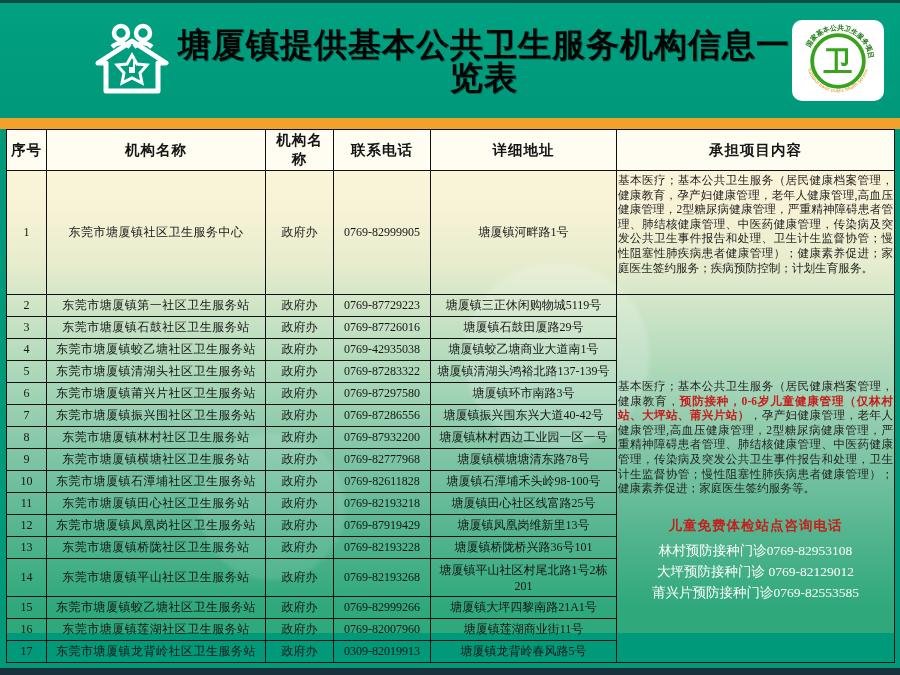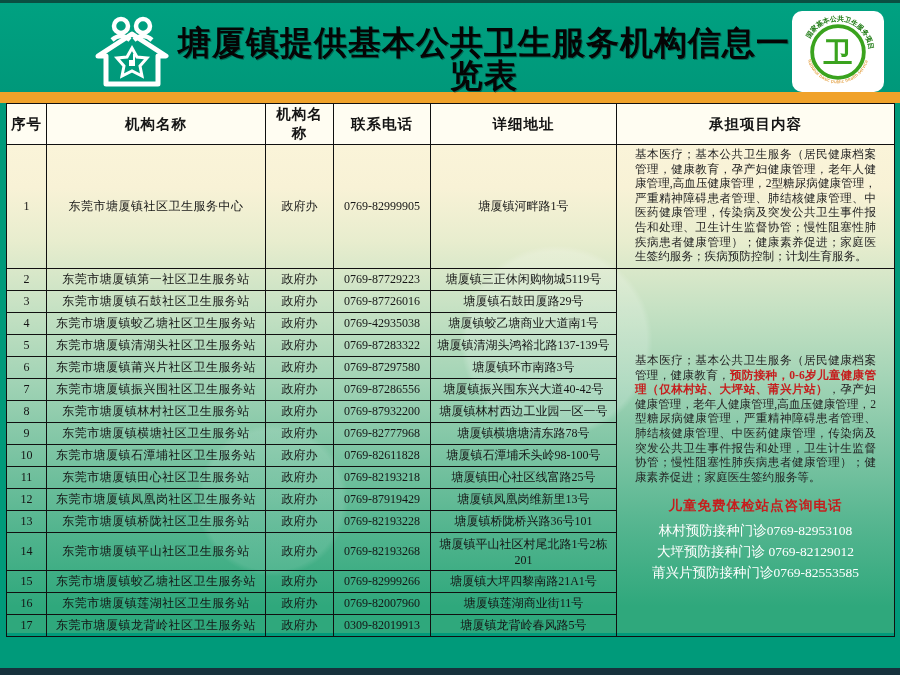--- a/index.html
+++ b/index.html
@@ -8,21 +8,21 @@
 
   .slide{
     position:relative; width:900px; height:675px;
     background:#009a7a;
     border-top:3px solid #0a4f41;
     display:flex; flex-direction:column;
   }
 
   
   .header{
-    height:89px; display:flex; align-items:flex-end;
+    height:115px; display:flex; align-items:center;
     background:linear-gradient(180deg,#00a181,#00987a);
     padding:0 10px 0 0; position:relative;
   }
   .house-icon{ margin-left:88px; flex:0 0 auto; }
   .title{
     flex:1; text-align:center;
     font-family:"DejaVu Sans", sans-serif;
     font-weight:900; font-size:33px; color:#050505;
     letter-spacing:1px; line-height:1;
     text-shadow:1px 1px 0 rgba(0,0,0,0.35);
@@ -56,28 +56,28 @@
     background:#fffdf2; font-size:14.5px; font-weight:bold; height:37px;
     letter-spacing:1px;
   }
   tbody td{ background:transparent; }
   tr.h-r1{ height:124px; }
   tr.h-std{ height:22px; }
   tr.h-2l{ height:38px; }
   .c-name{ letter-spacing:0.5px;margin-left:24px; }
   .c-phone{ font-family:"Liberation Serif", serif; }
 
-  td.svc{ vertical-align:top; text-align:left; padding:3px 18px; }
+  td.svc{ vertical-align:top; text-align:left; padding:3px 1px; }
   .svc-text{
     font-size:11.6px; line-height:1.26; text-align:justify; color:#242424;
   }
   td.svc2 .svc-text{ margin-top:82px; }
   .red{ color:#c61d1d; font-weight:bold; }
   .notice-title{
-    margin-top:12px; text-align:center; font-size:13.5px; letter-spacing:1px;
+    margin-top:20px; text-align:center; font-size:13.5px; letter-spacing:1px;
   }
   .notice-lines{
     margin-top:6px; text-align:center; font-size:13.5px; line-height:1.55; color:#ffffff;
   }
 
   
   .footer{
     position:absolute; left:0; right:0; bottom:7px; height:36px;
     display:flex; align-items:center; justify-content:flex-end;
   }

